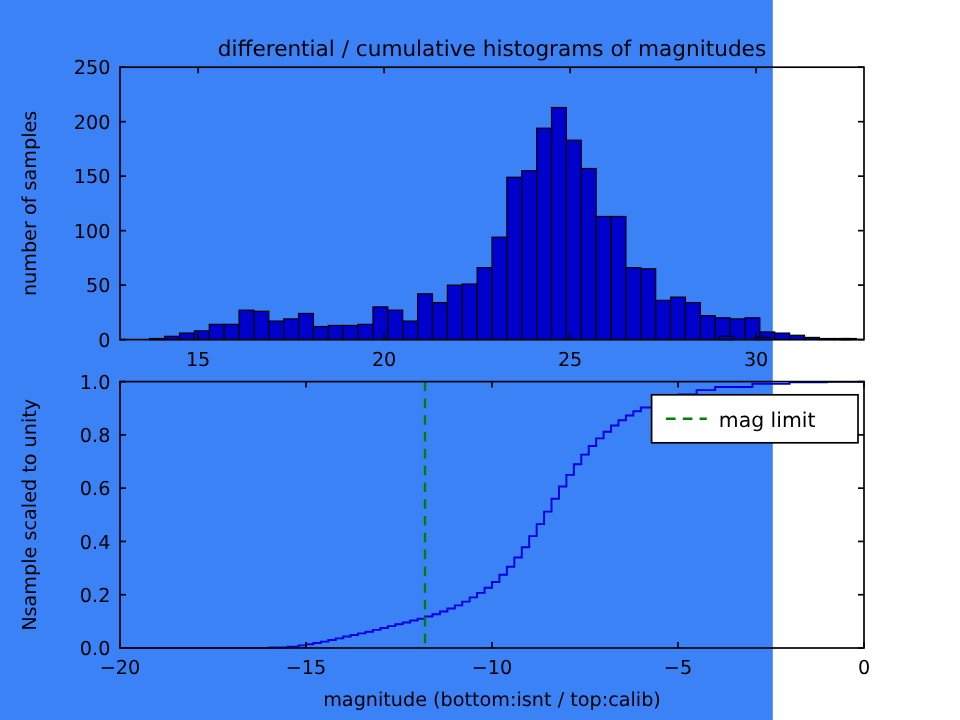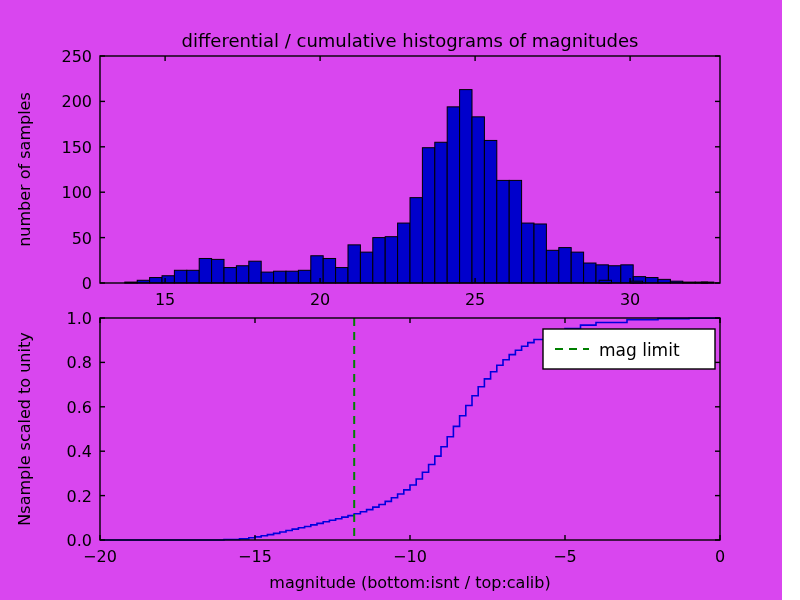--- a/index.html
+++ b/index.html
@@ -10,23 +10,23 @@
   body {
     width: 800px;
     height: 600px;
     font-family: "DejaVu Sans", sans-serif;
     overflow: hidden;
     position: relative;
   }
   #figure {
     position: absolute;
     left: 0; top: 0;
-    width: 782px;
+    width: 644px;
     height: 600px;
-    background: #d946ef;
+    background: #3b82f6;
   }
   svg { display: block; }
   text {
     font-family: "DejaVu Sans", sans-serif;
     fill: #000000;
   }
   .tick-label { font-size: 16px; }
   .axis-label { font-size: 16px; }
   .fig-title { font-size: 18px; }
   .legend-label { font-size: 17px; }

